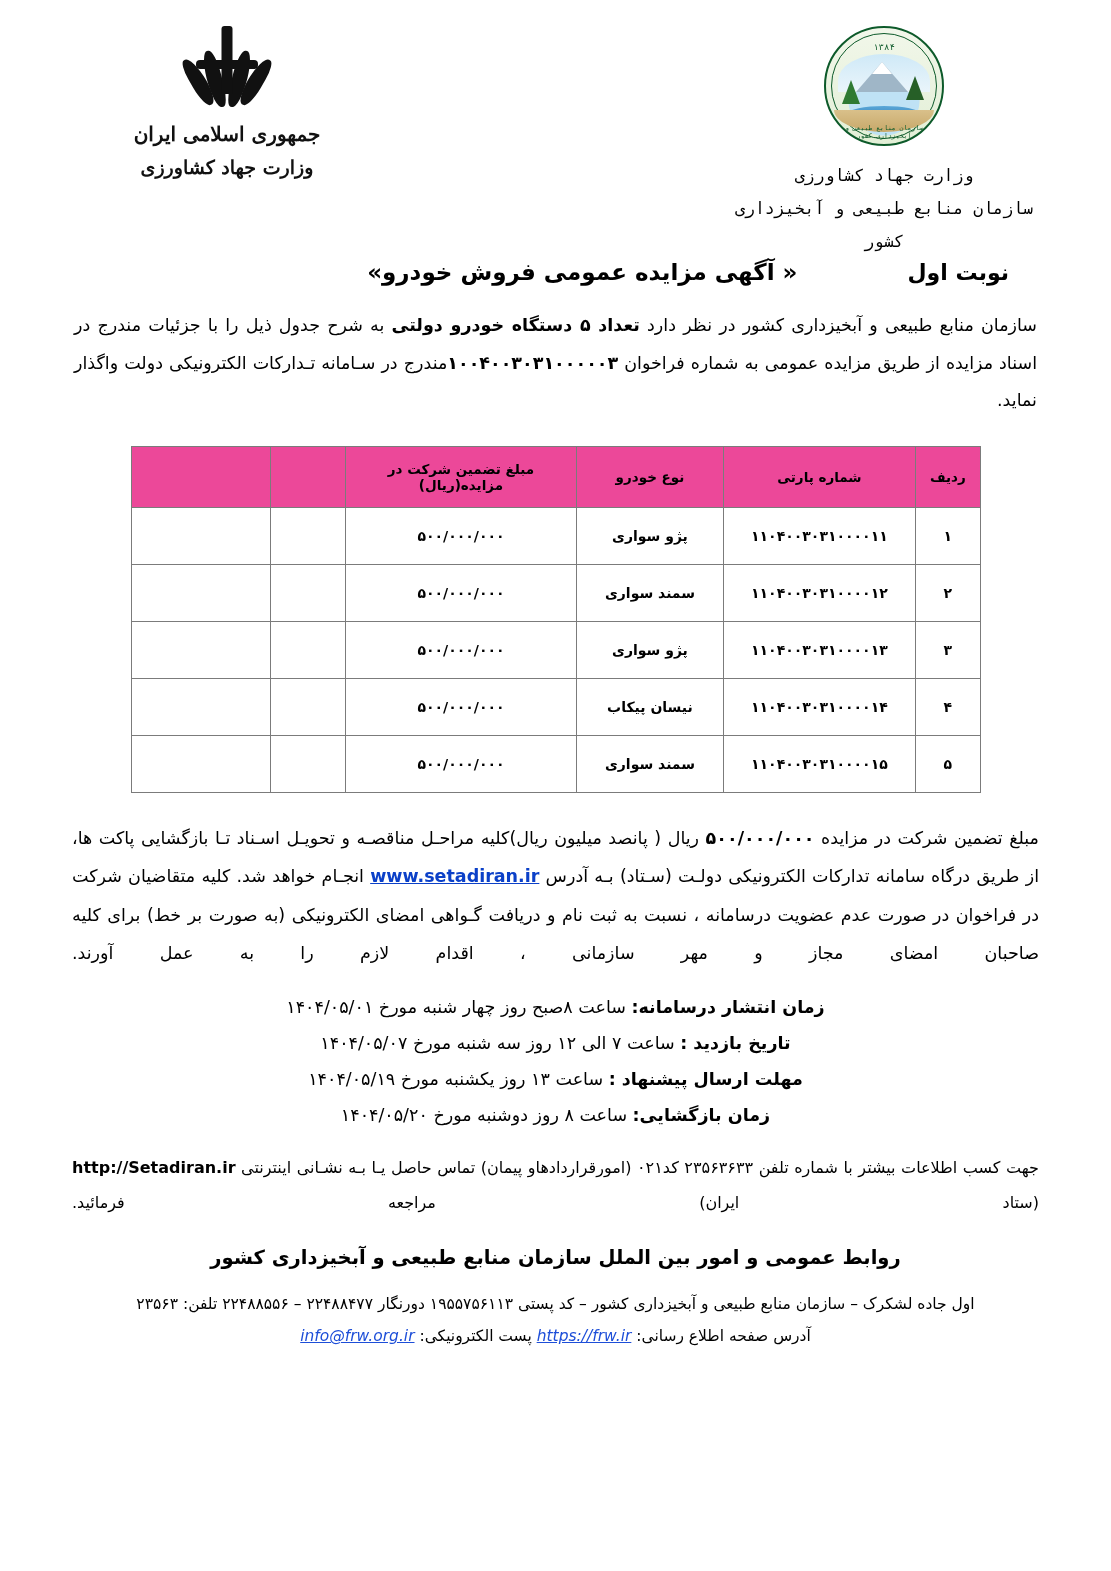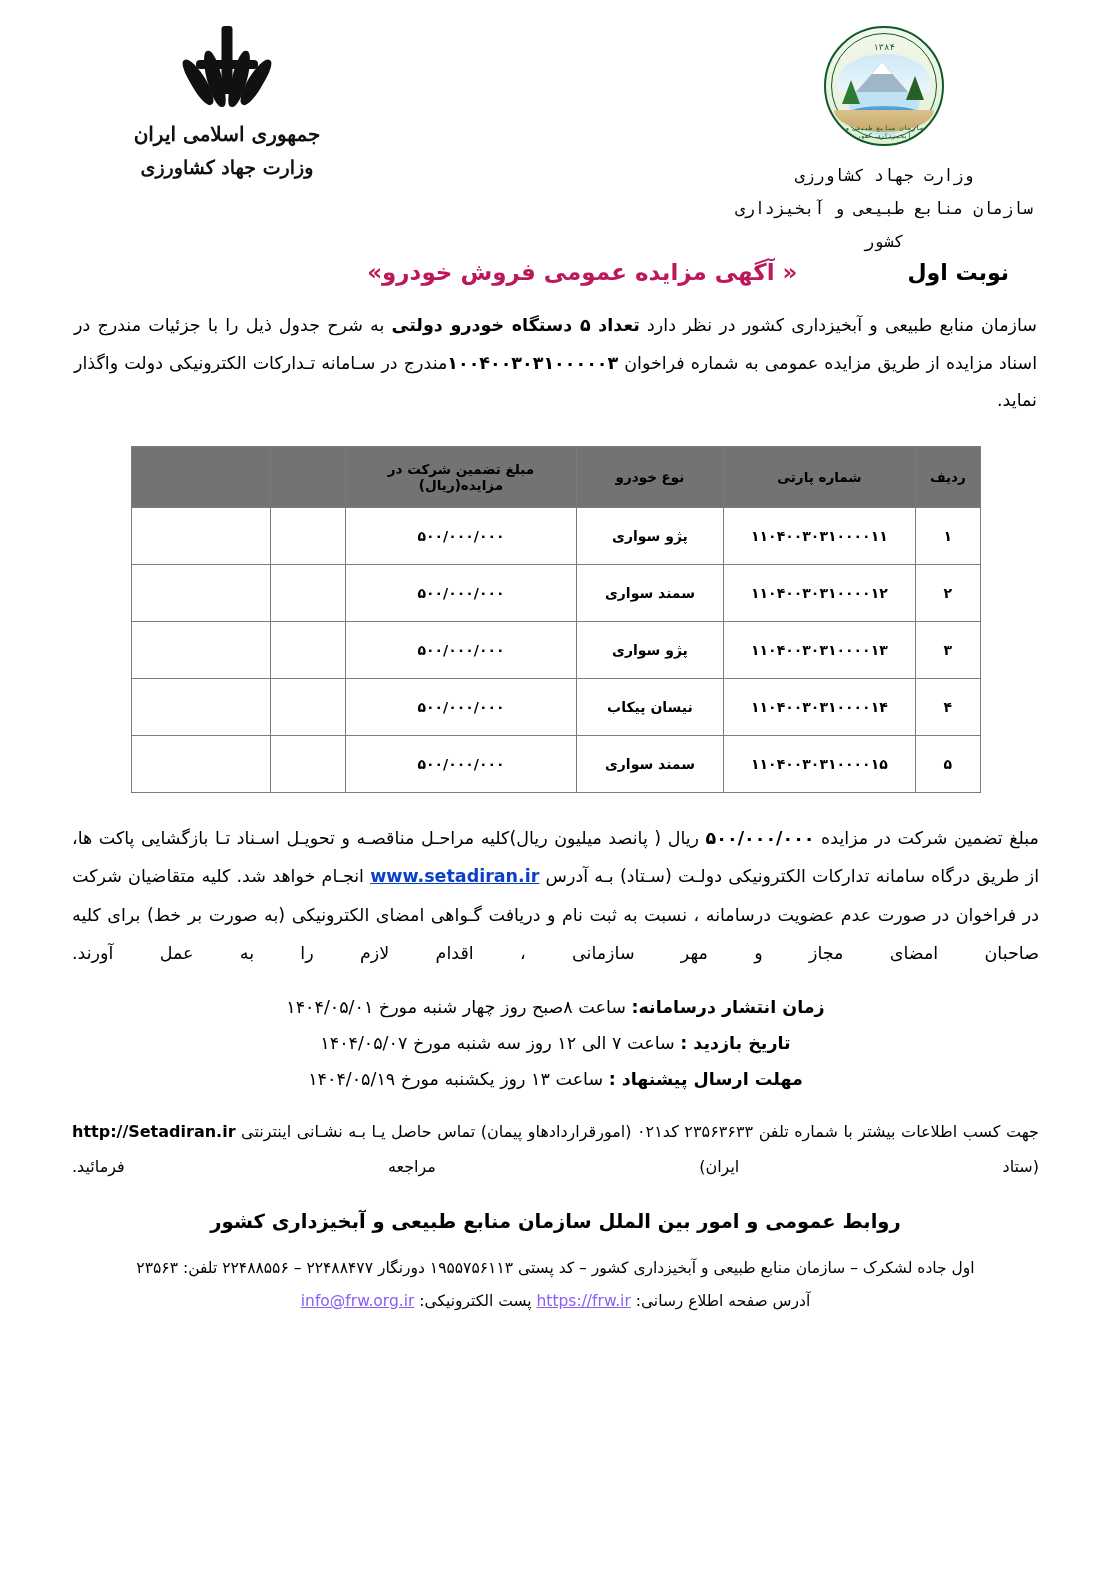--- a/index.html
+++ b/index.html
@@ -181,21 +181,21 @@
     flex-direction: row;
     align-items: baseline;
     justify-content: flex-start;
     gap: 110px;
     margin-top: 36px;
     padding-right: 40px;
   }
   .main-title {
     font-size: 23px;
     font-weight: bold;
-    color: #be185d;
+    color: #000000;
   }
   .nobat {
     font-size: 22px;
     font-weight: bold;
     color: #000;
     margin-top: 16px;
   }
 
   
   .intro {
@@ -217,21 +217,21 @@
   }
   table.auction th, table.auction td {
     border: 1px solid #7b7b7b;
     text-align: center;
     font-size: 14px;
     font-weight: bold;
     height: 52px;
     padding: 2px 4px;
   }
   table.auction thead th {
-    background: #737373;
+    background: #ec4899;
     height: 56px;
     font-size: 13.5px;
   }
   .col-radif  { width: 62px; }
   .col-part   { width: 200px; }
   .col-type   { width: 168px; }
   .col-amount { width: 270px; }
   .col-blank1 { width: 88px; }
   .col-blank2 { width: 176px; }
 
@@ -276,22 +276,23 @@
     font-size: 19.5px;
     font-weight: bold;
   }
   .footer {
     margin-top: 20px;
     text-align: center;
     font-size: 15.5px;
     line-height: 1.95;
   }
   .footer .mail, .footer .site {
-    color: #8b5cf6;
+    color: #1d4ed8;
     text-decoration: underline;
+    font-style: italic;
   }
   .footer-line2 { margin-top: 2px; }
 </style>
 </head>
 <body>
 
 <div class="page">
 
   <div class="header">
 
@@ -399,20 +400,23 @@
   <div class="dates">
     <div class="date-line">
       <b>زمان انتشار درسامانه:</b><span> ساعت ۸صبح روز چهار شنبه مورخ ۱۴۰۴/۰۵/۰۱</span>
     </div>
     <div class="date-line">
       <b>تاریخ بازدید :</b><span> ساعت ۷ الی ۱۲ روز سه شنبه مورخ ۱۴۰۴/۰۵/۰۷</span>
     </div>
     <div class="date-line">
       <b>مهلت ارسال پیشنهاد :</b><span> ساعت ۱۳ روز یکشنبه مورخ ۱۴۰۴/۰۵/۱۹</span>
     </div>
+    <div class="date-line">
+      <b>زمان بازگشایی:</b><span> ساعت  ۸ روز دوشنبه مورخ ۱۴۰۴/۰۵/۲۰</span>
+    </div>
   </div>
 
   <p class="contact">
     <span>جهت کسب اطلاعات بیشتر  با شماره تلفن  ۲۳۵۶۳۶۳۳ کد۰۲۱ (امورقراردادهاو پیمان) تماس حاصل یـا بـه نشـانی اینترنتی </span><b class="ltr">http://Setadiran.ir</b><span> (ستاد ایران) مراجعه فرمائید.</span>
   </p>
 
   <div class="signature">روابط عمومی و امور بین الملل سازمان منابع طبیعی و آبخیزداری کشور</div>
 
   <div class="footer">
     <div>اول جاده لشکرک – سازمان منابع طبیعی و آبخیزداری کشور – کد پستی ۱۹۵۵۷۵۶۱۱۳ دورنگار ۲۲۴۸۸۴۷۷ – ۲۲۴۸۸۵۵۶ تلفن: ۲۳۵۶۳</div>

